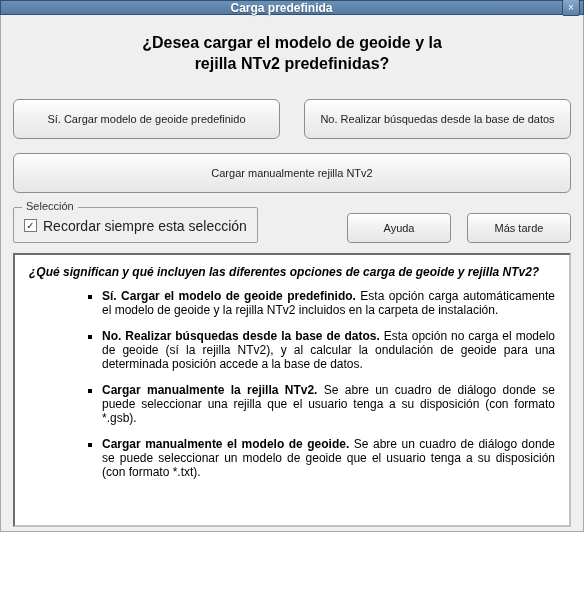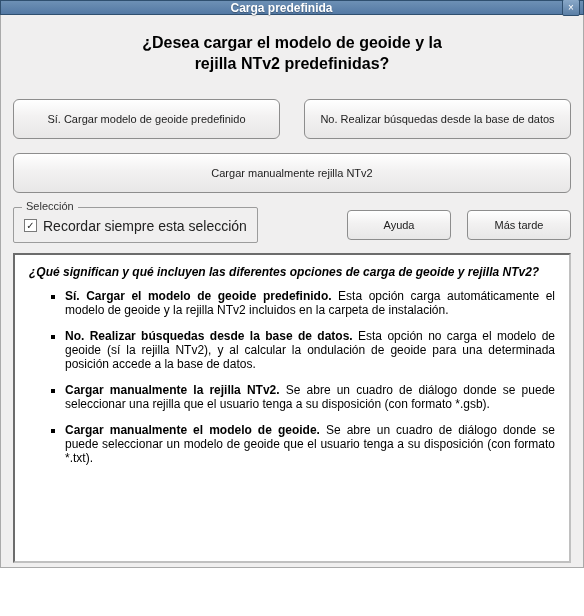--- a/index.html
+++ b/index.html
@@ -71,21 +71,21 @@
     color: #222;
     display: flex;
     align-items: center;
     justify-content: center;
     cursor: pointer;
     padding: 0 6px;
     text-align: right;
   }
   .bottom-row {
     display: flex;
-    align-items: center;
+    align-items: flex-end;
     gap: 16px;
     margin-top: 10px;
     margin-bottom: 10px;
   }
   .groupbox {
     border: 1px solid #9c9c9c;
     border-radius: 2px;
     position: relative;
     padding: 10px 10px 8px 10px;
   }
@@ -130,40 +130,41 @@
     color: #222;
     display: flex;
     align-items: center;
     justify-content: center;
     cursor: pointer;
   }
   .info-panel {
     border: 2px inset #c0c0c0;
     background: #fff;
     padding: 10px 14px 10px 14px;
-    height: 310px;
+    height: 274px;
     overflow: auto;
     font-family: Verdana, sans-serif;
     font-size: 12px;
     color: #000;
   }
   .info-heading {
     font-weight: bold;
     font-style: italic;
     text-align: justify;
     margin-bottom: 10px;
   }
   .info-list {
     padding-left: 36px;
     margin: 0;
   }
   .info-list li {
     list-style-type: square;
     margin-bottom: 12px;
     text-align: justify;
+    margin-left: 37px;
   }
   .info-list b { font-weight: bold; }
 </style>
 </head>
 <body>
 
 <div class="titlebar">
   <div class="titlebar-title">Carga predefinida</div>
   <div class="close-btn">
     <span>×</span>

